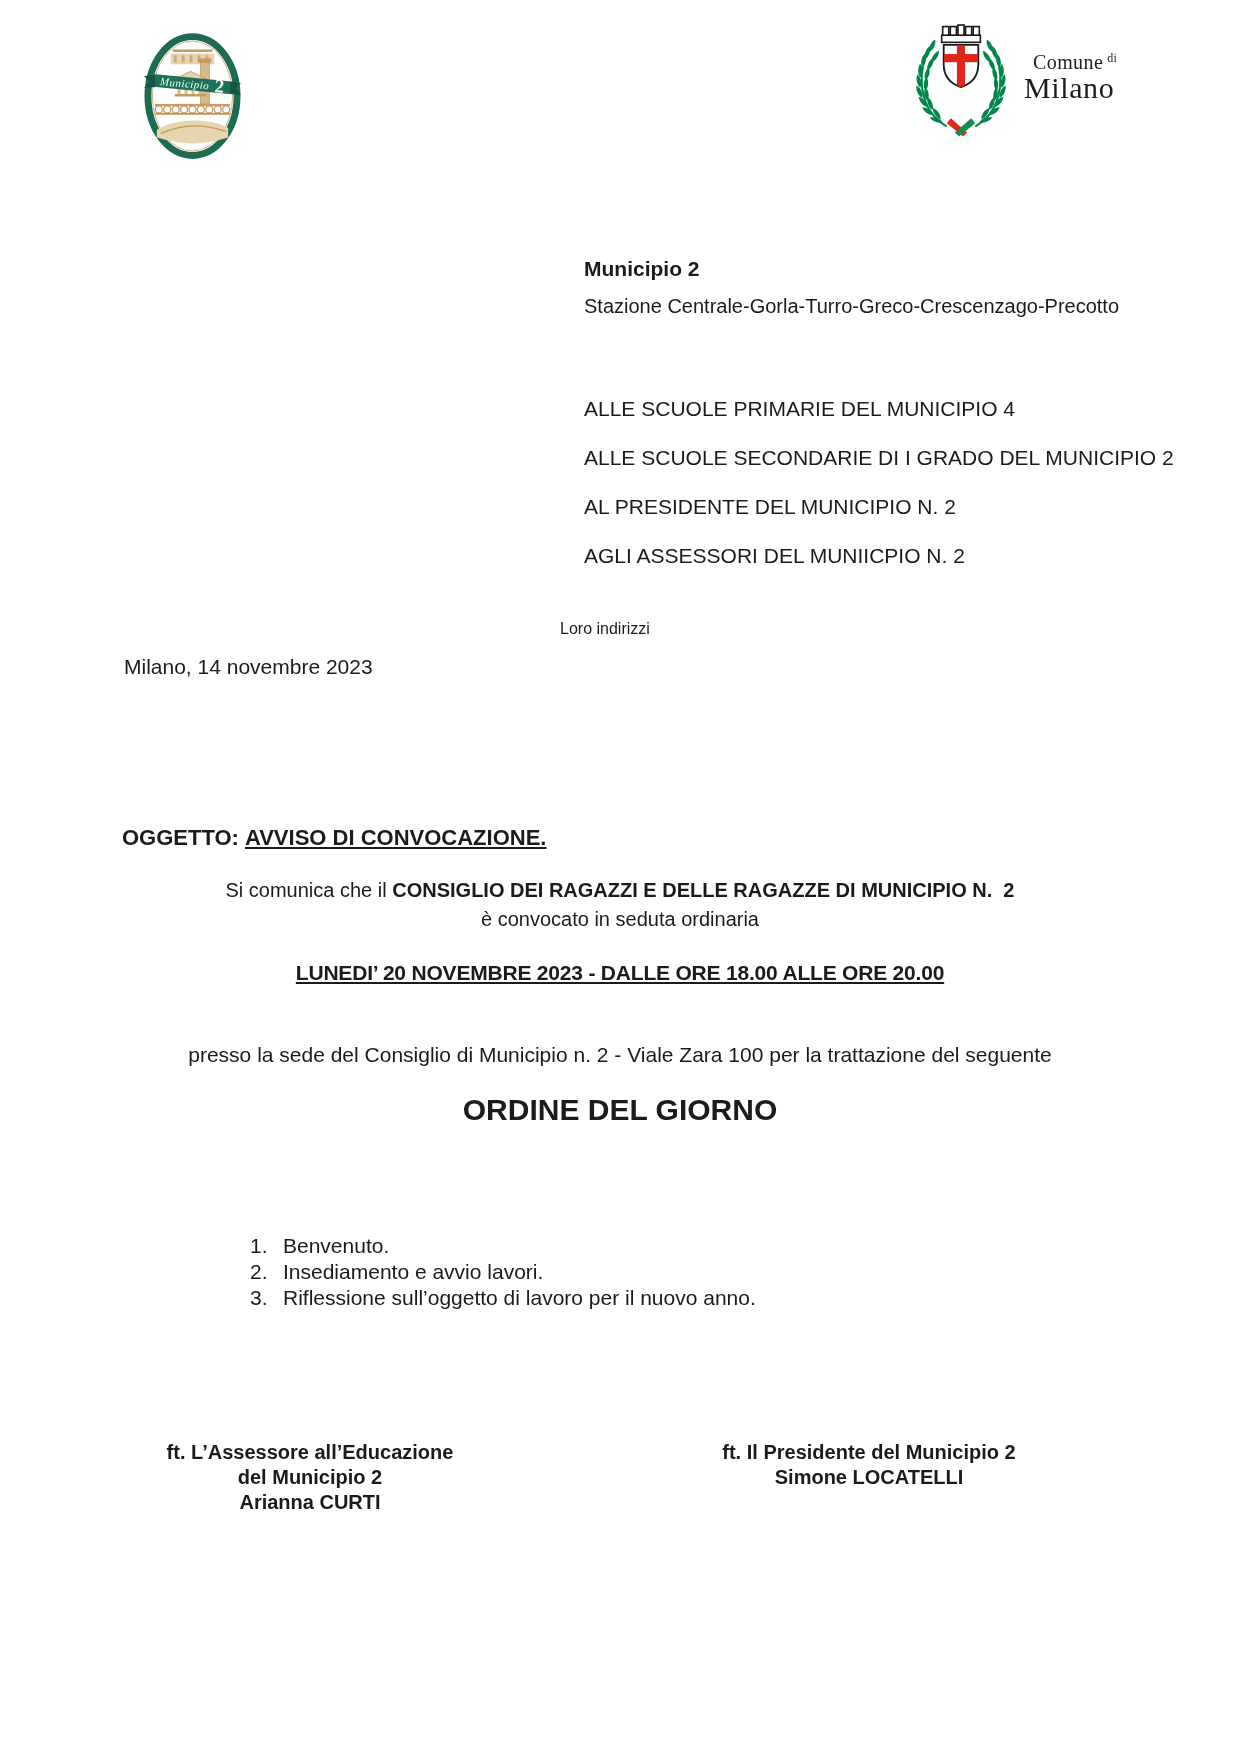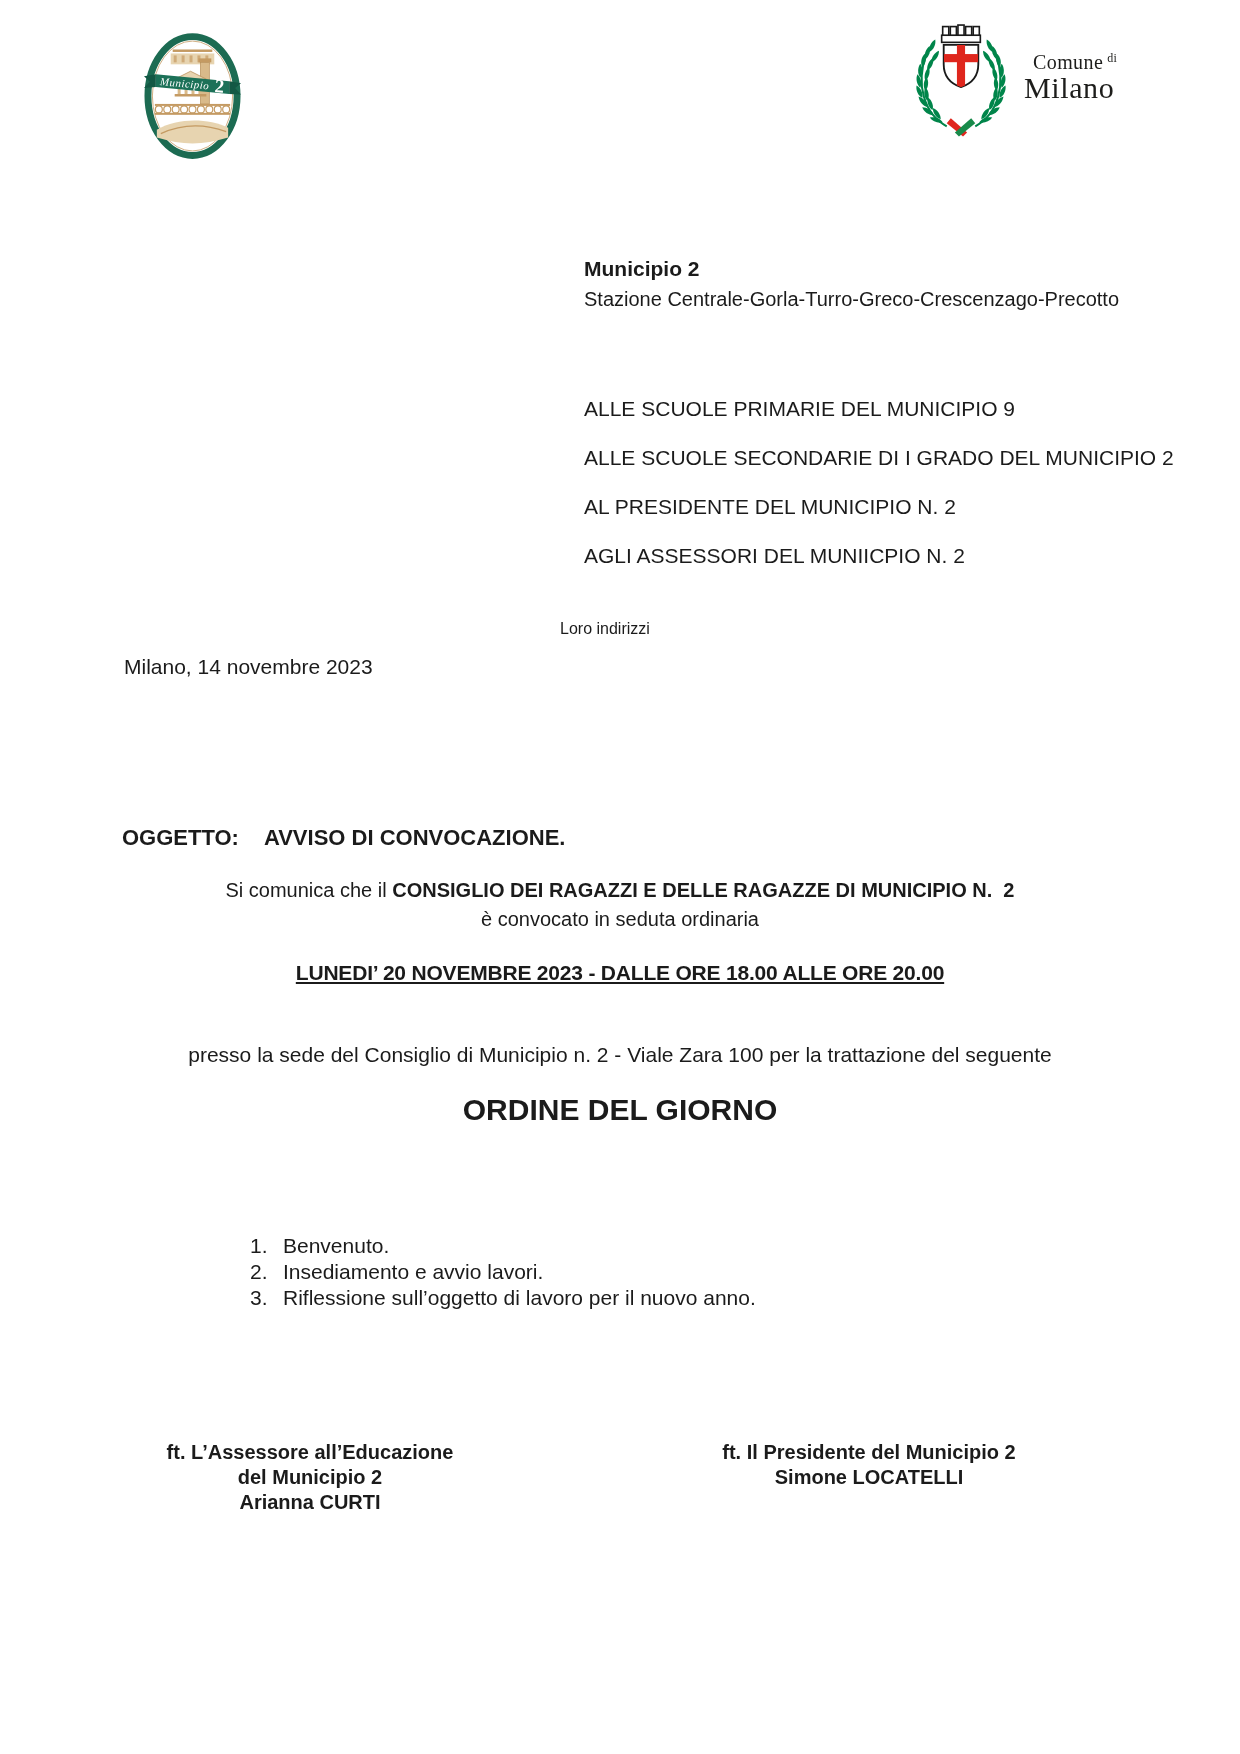--- a/index.html
+++ b/index.html
@@ -15,29 +15,29 @@
   .logo-municipio{position:absolute;left:143px;top:31px;width:99px;height:132px;}
   .crest-wrap{position:absolute;left:904px;top:20px;display:flex;}
   .crest-svg{width:114px;height:118px;}
   .crest-text{margin-left:6px;padding-top:32px;font-family:"Liberation Serif", serif;color:#1d1d1b;line-height:1;}
   .crest-line1{font-size:20px;letter-spacing:0.4px;margin-left:9px;}
   .crest-di{font-size:12px;vertical-align:7px;margin-left:4px;}
   .crest-line2{font-size:30px;margin-top:1px;letter-spacing:0.6px;}
   
   .office{position:absolute;left:584px;top:256px;}
   .office-title{font-size:21px;font-weight:bold;line-height:26px;}
-  .office-subtitle{font-size:20px;margin-top:6px;}
+  .office-subtitle{font-size:20px;margin-top:13px;}
   
   .recipients{position:absolute;left:584px;top:397px;font-size:21px;}
   .recipient-line{line-height:24px;margin-bottom:25px;}
   .loro{position:absolute;left:560px;top:620px;font-size:16px;}
   
   .dateline{position:absolute;left:124px;top:655px;font-size:21px;}
   .subject{position:absolute;left:122px;top:824px;font-size:22px;font-weight:bold;line-height:27px;}
-  .subject-title{margin-left:25px;}
+  .subject-title{text-decoration:underline;margin-left:6px;}
   
   .cline{position:absolute;left:0;width:100%;text-align:center;}
   .announce{top:877px;font-size:20px;line-height:26px;}
   .announce-bold{font-weight:bold;white-space:pre-wrap;}
   .announce2{top:906px;font-size:20px;line-height:26px;}
   .session{top:959px;font-size:21px;font-weight:bold;text-decoration:underline;line-height:28px;letter-spacing:-0.2px;}
   .venue{top:1042px;font-size:21px;line-height:26px;}
   .odg{top:1097px;font-size:30px;font-weight:bold;line-height:26px;}
   
   .agenda{position:absolute;left:250px;top:1233px;font-size:21px;line-height:26px;}
@@ -163,21 +163,21 @@
       <div class="crest-line2">Milano</div>
     </div>
   </div>
 
   <div class="office">
     <div class="office-title">Municipio 2</div>
     <div class="office-subtitle">Stazione Centrale-Gorla-Turro-Greco-Crescenzago-Precotto</div>
   </div>
 
   <div class="recipients">
-    <div class="recipient-line">ALLE SCUOLE PRIMARIE DEL MUNICIPIO 9</div>
+    <div class="recipient-line">ALLE SCUOLE PRIMARIE DEL MUNICIPIO 4</div>
     <div class="recipient-line">ALLE SCUOLE SECONDARIE DI I GRADO DEL MUNICIPIO 2</div>
     <div class="recipient-line">AL PRESIDENTE DEL MUNICIPIO N. 2</div>
     <div class="recipient-line">AGLI ASSESSORI DEL MUNIICPIO N. 2</div>
   </div>
   <div class="loro">Loro indirizzi</div>
 
   <div class="dateline">Milano, 14 novembre 2023</div>
 
   <div class="subject">
     <span>OGGETTO:</span><span class="subject-title">AVVISO DI CONVOCAZIONE.</span>

